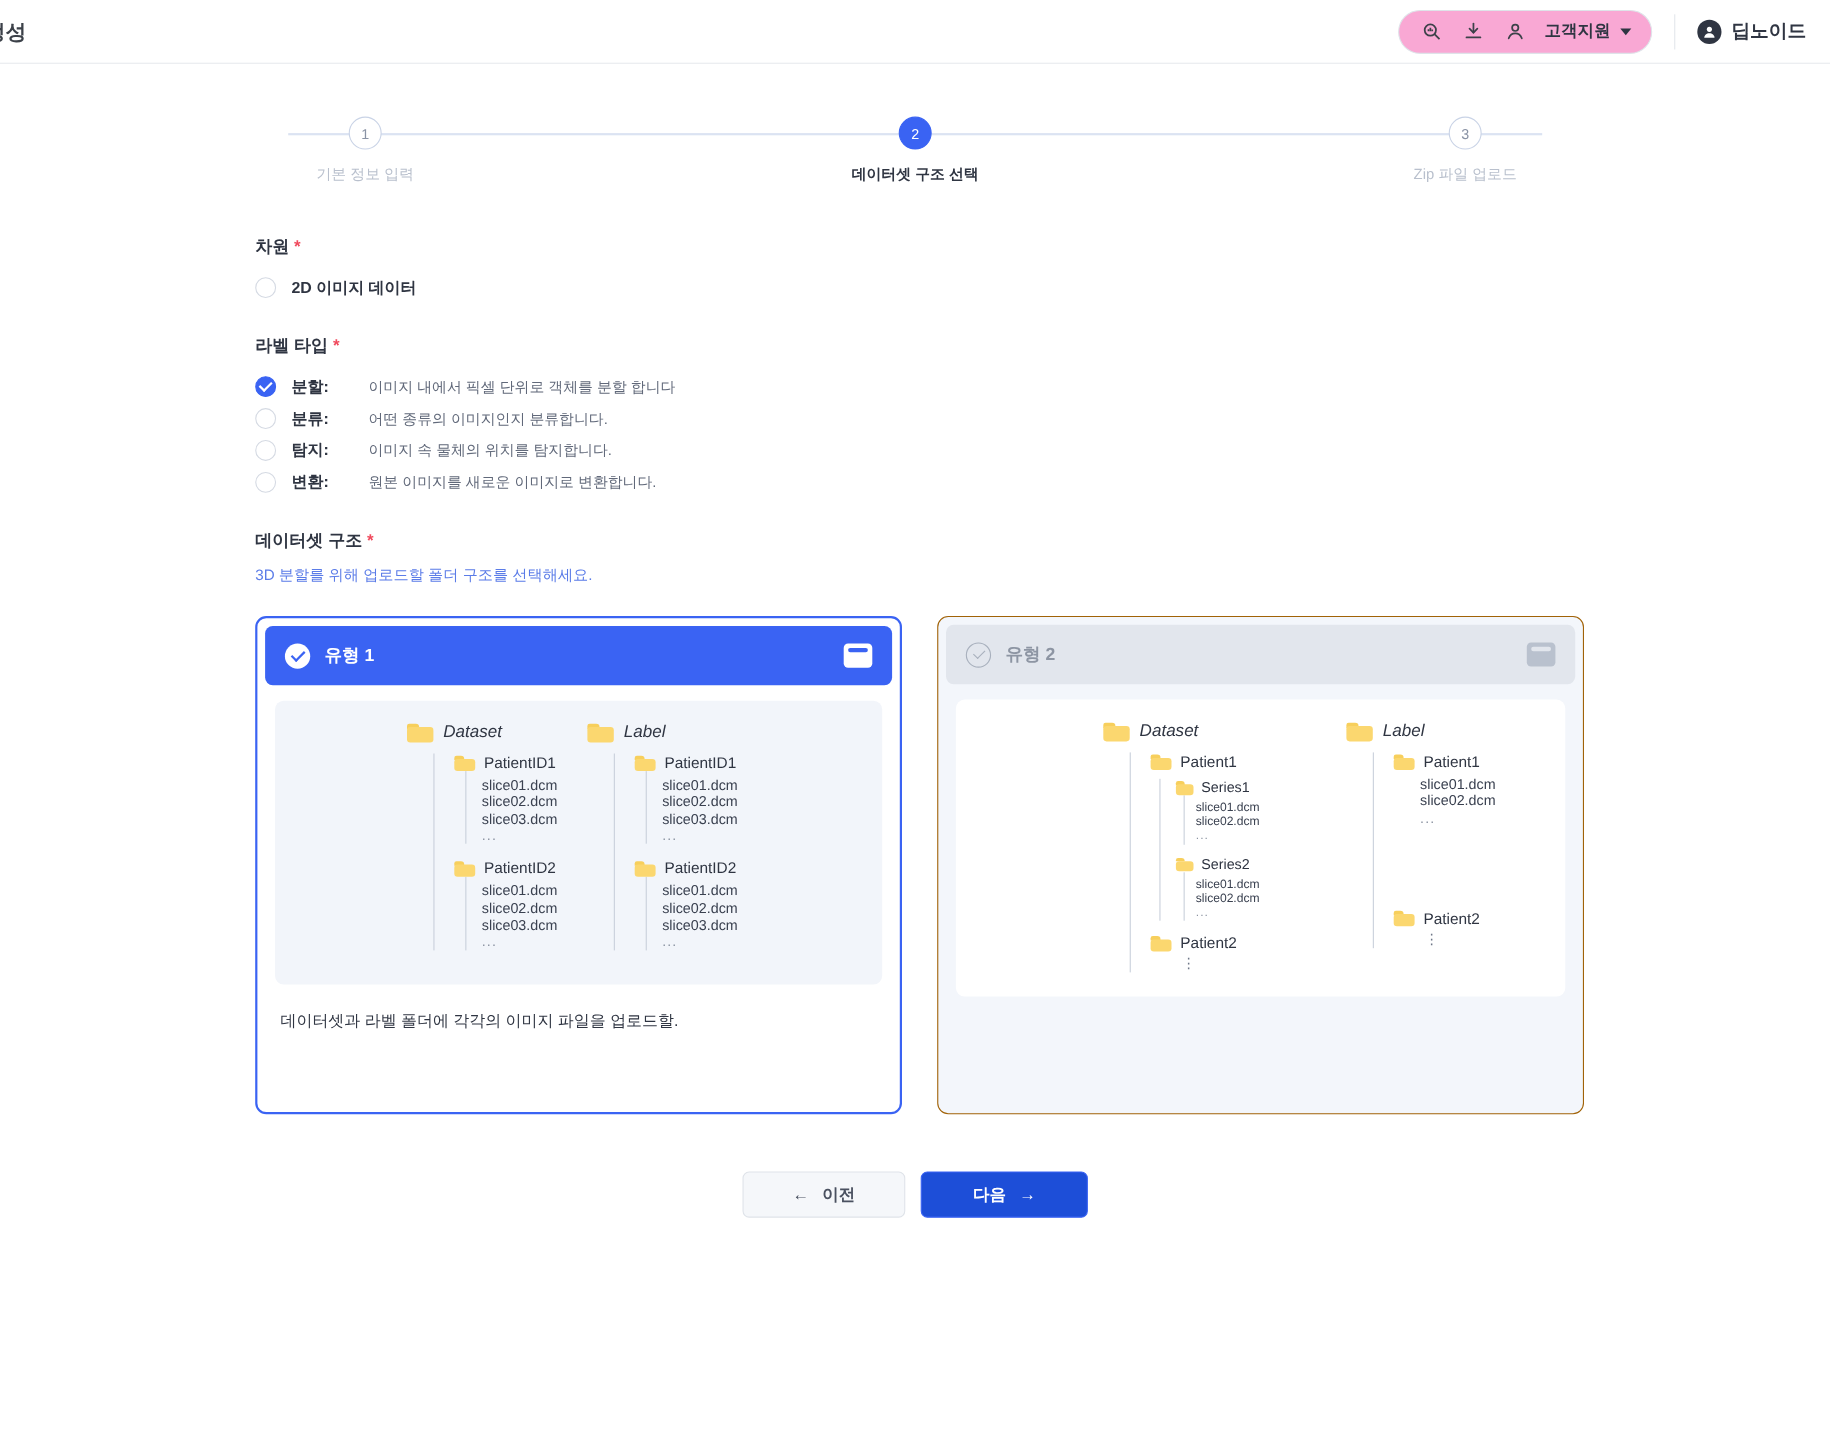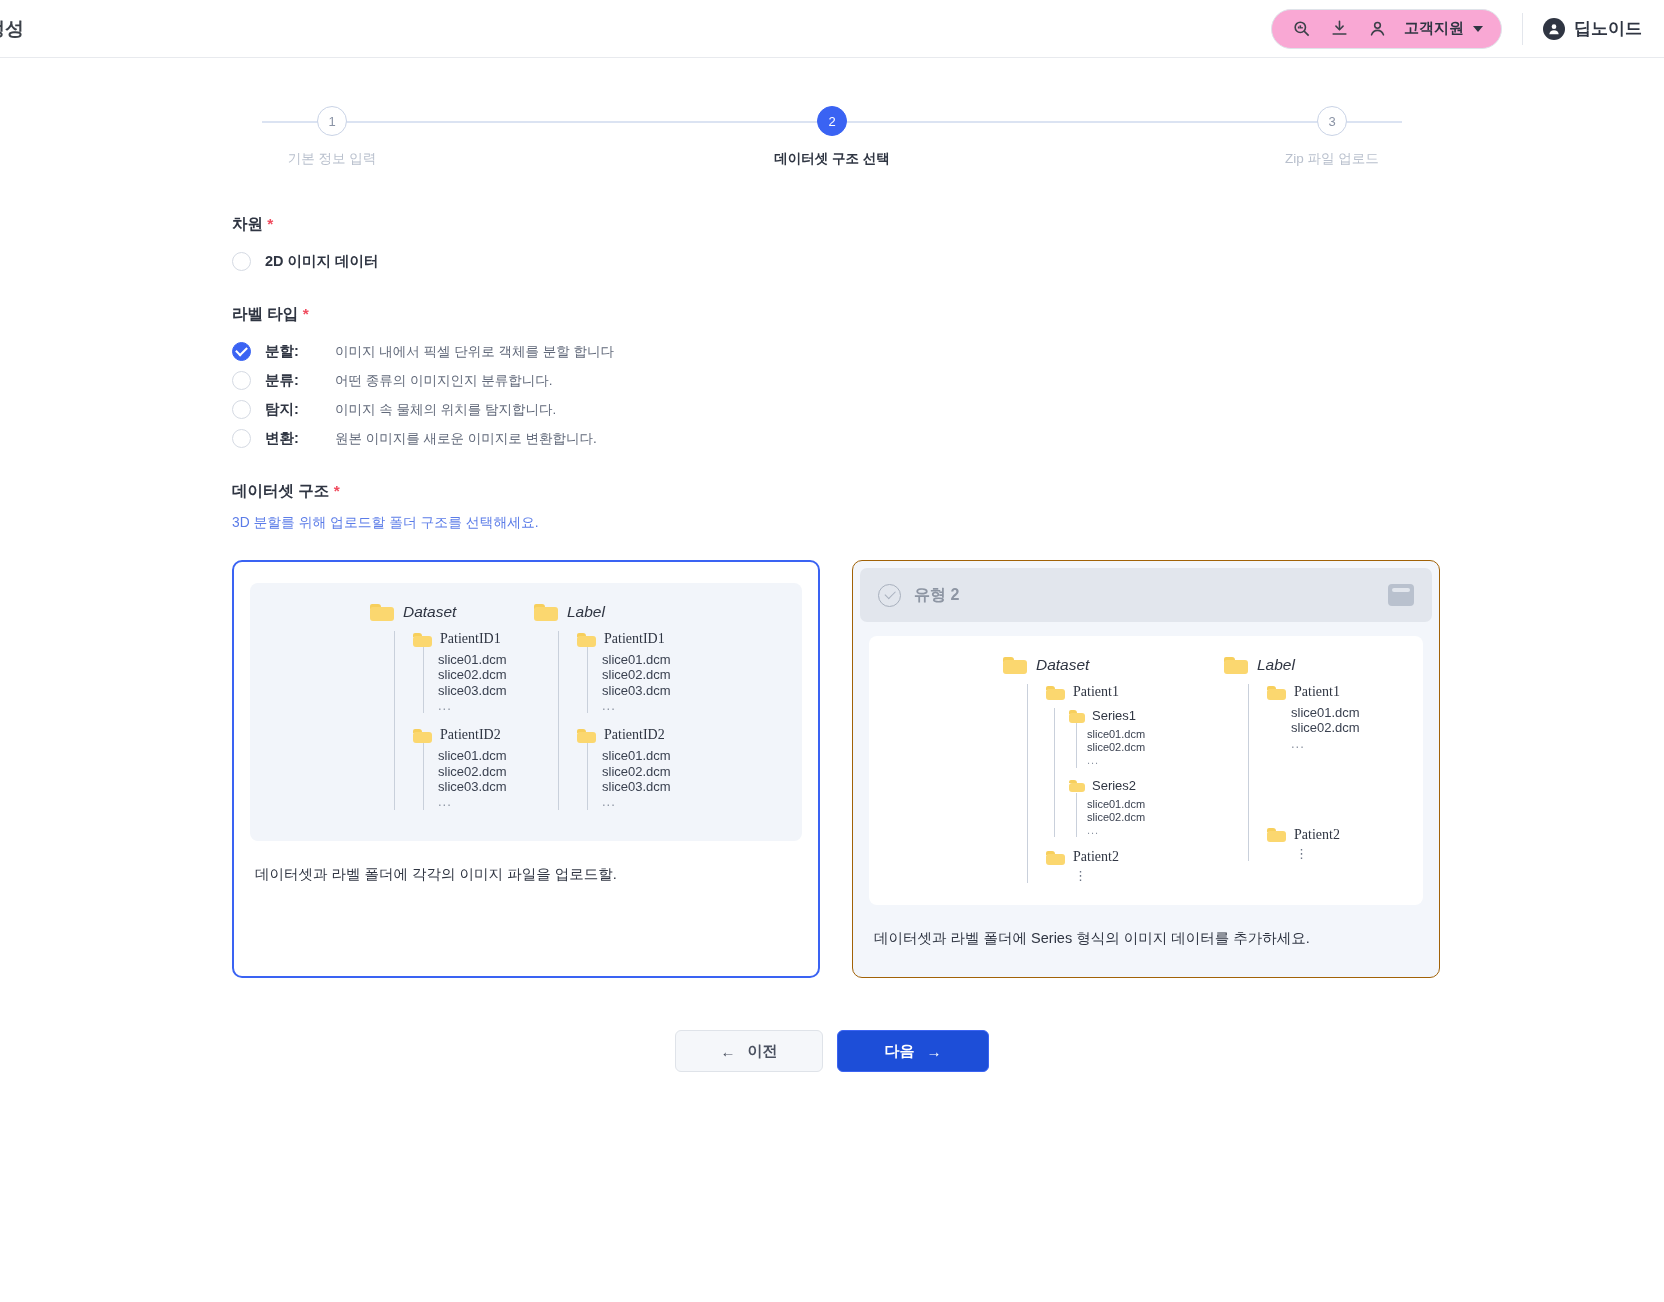--- a/index.html
+++ b/index.html
@@ -269,21 +269,21 @@
   .tree-cols { display: flex; }
   .tree-col { flex: 1 1 0; }
   .tree-cols.t2 { padding-left: 120px; }
 
   .node-root {
     display: flex; align-items: center; gap: 9px;
     font-size: 15.5px; color: #2f3542; font-style: italic;
   }
   .node-child {
     display: flex; align-items: center; gap: 8px;
-    font-size: 14px; color: #2f3542; font-family: Liberation Serif, serif;
+    font-size: 14px; color: #2f3542;
   }
   .node-sub {
     display: flex; align-items: center; gap: 7px;
     font-size: 13px; color: #2f3542;
   }
 
   .folder {
     width: 24px; height: 18px; position: relative; flex: 0 0 auto;
   }
   .folder::before {
@@ -478,20 +478,27 @@
 
   <div class="field-title">
     <span>데이터셋 구조</span>
     <span class="req">*</span>
   </div>
   <div class="hint">3D 분할를 위해 업로드할 폴더 구조를 선택해세요.</div>
 
   <div class="cards">
 
     <div class="card selected">
+      <div class="card-head">
+        <div class="card-head-left">
+          <span class="check-ring"></span>
+          <span class="card-title">유형 1</span>
+        </div>
+        <span class="win-icon"></span>
+      </div>
 
       <div class="tree-panel">
         <div class="tree-cols">
 
           <div class="tree-col">
             <div class="node-root" style="padding-left:106px;">
               <span class="folder"></span>
               <span>Dataset</span>
             </div>
             <div style="padding-left:118px;">
@@ -644,21 +651,20 @@
                   <span>Patient2</span>
                 </div>
                 <div class="vdots" style="padding-left:28px;margin-top:3px;">⋮</div>
               </div>
             </div>
           </div>
 
         </div>
       </div>
 
-      <div class="card-foot">데이터셋과 라벨 폴더에 Series 형식의 이미지 데이터를 추가하세요.</div>
     </div>
 
   </div>
 
   <div class="nav" style="margin-left:-232px;">
     <div class="btn btn-prev">
       <span>←</span>
       <span>이전</span>
     </div>
     <div class="btn btn-next">

